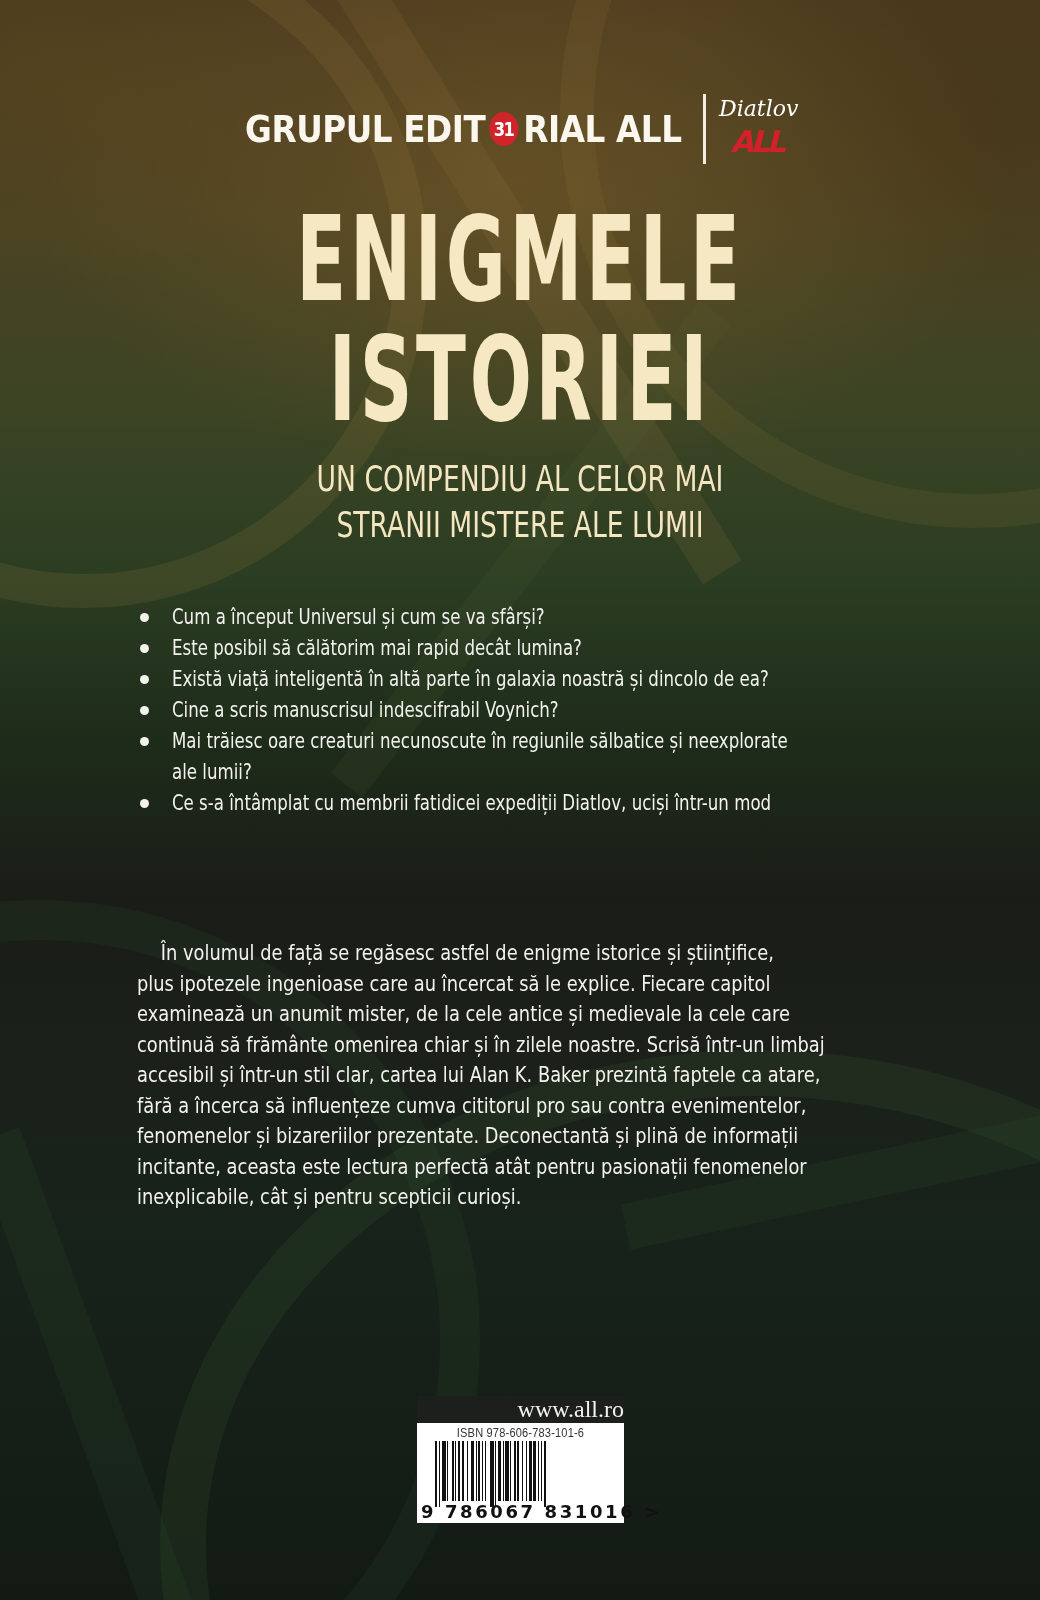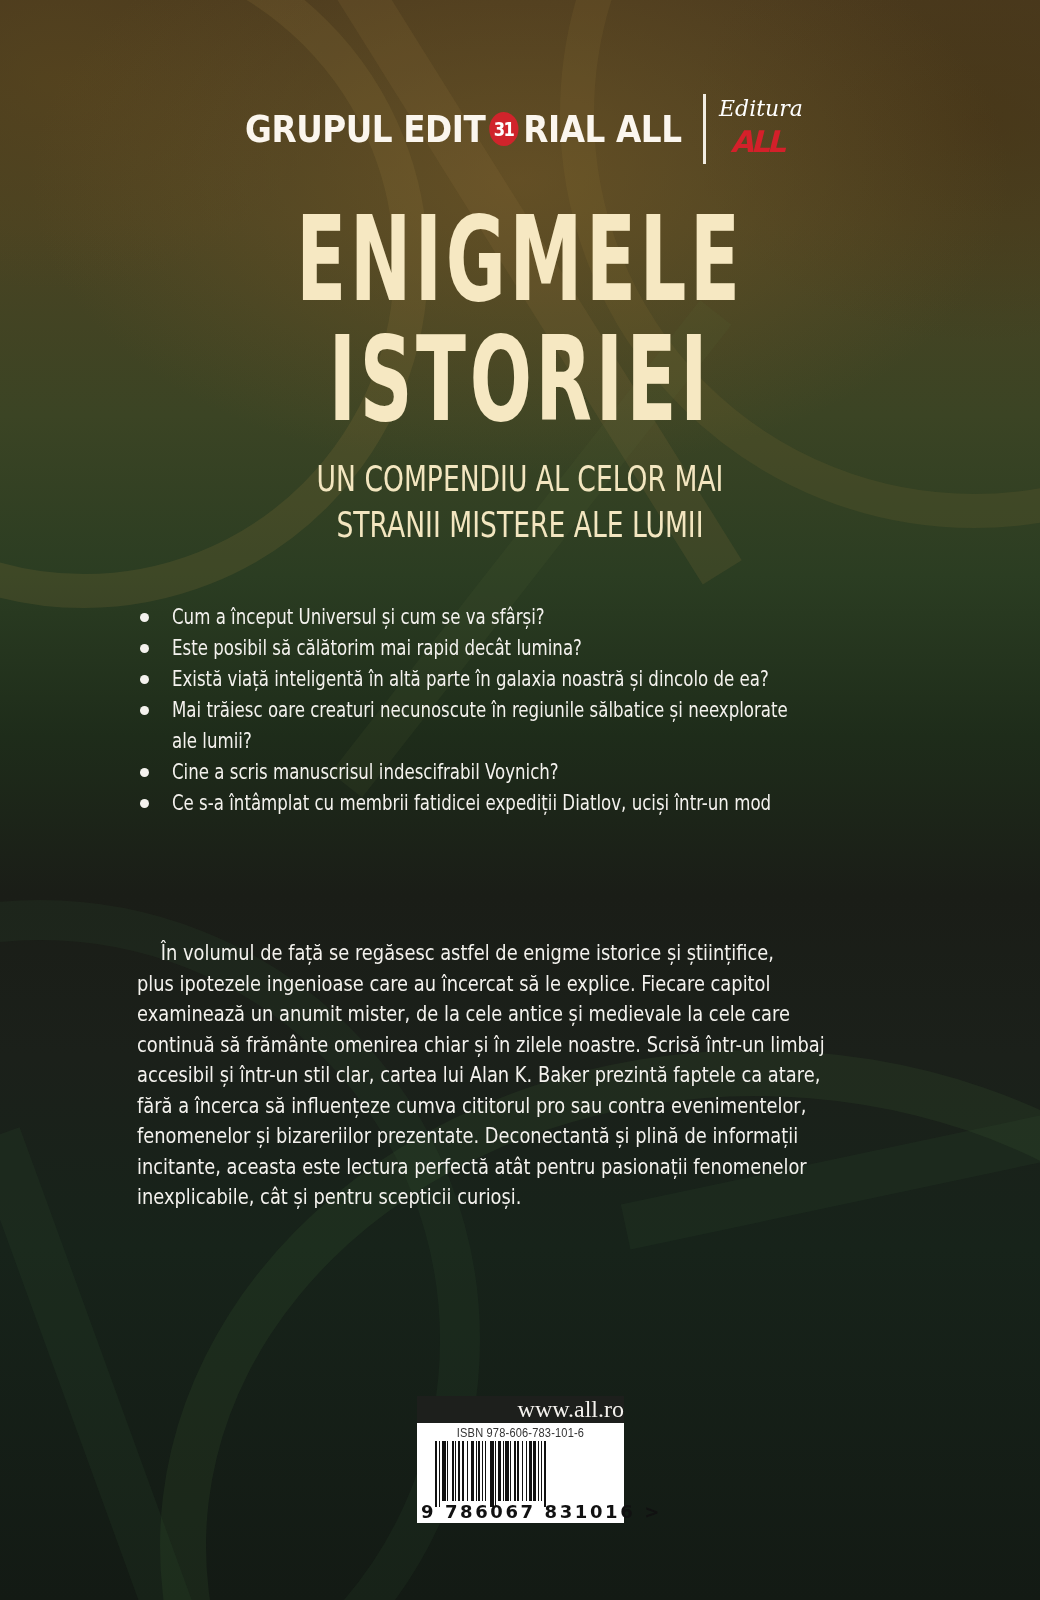--- a/index.html
+++ b/index.html
@@ -146,37 +146,37 @@
   </div>
 
   <div class="publisher">
     <span class="pub-text">
       <span>GRUPUL EDIT</span>
       <span class="pub-badge">31</span>
       <span>RIAL ALL</span>
     </span>
     <div class="pub-divider"></div>
     <div class="editura">
-      <span class="editura-word">Editura</span>
+      <span class="editura-word">Diatlov</span>
       <span class="editura-all">ALL</span>
     </div>
   </div>
 
   <div class="title l1">ENIGMELE</div>
   <div class="title l2">ISTORIEI</div>
 
   <div class="subtitle l1">UN COMPENDIU AL CELOR MAI</div>
   <div class="subtitle l2">STRANII MISTERE ALE LUMII</div>
 
   <ul class="bullets">
     <li><span class="dot"></span><span class="txt">Cum a început Universul și cum se va sfârși?</span></li>
     <li><span class="dot"></span><span class="txt">Este posibil să călătorim mai rapid decât lumina?</span></li>
     <li><span class="dot"></span><span class="txt">Există viață inteligentă în altă parte în galaxia noastră și dincolo de ea?</span></li>
+    <li><span class="dot"></span><span class="txt">Cine a scris manuscrisul indescifrabil Voynich?</span></li>
     <li><span class="dot"></span><span class="txt">Mai trăiesc oare creaturi necunoscute în regiunile sălbatice și neexplorate</span><span class="wrap"><span class="txt">ale lumii?</span></span></li>
-    <li><span class="dot"></span><span class="txt">Cine a scris manuscrisul indescifrabil Voynich?</span></li>
     <li><span class="dot"></span><span class="txt">Ce s-a întâmplat cu membrii fatidicei expediții Diatlov, uciși într-un mod</span></li>
   </ul>
 
   <div class="para">
     <span class="line indent">În volumul de față se regăsesc astfel de enigme istorice și științifice,</span>
     <span class="line">plus ipotezele ingenioase care au încercat să le explice. Fiecare capitol</span>
     <span class="line">examinează un anumit mister, de la cele antice și medievale la cele care</span>
     <span class="line">continuă să frământe omenirea chiar și în zilele noastre. Scrisă într-un limbaj</span>
     <span class="line">accesibil și într-un stil clar, cartea lui Alan K. Baker prezintă faptele ca atare,</span>
     <span class="line">fără a încerca să influențeze cumva cititorul pro sau contra evenimentelor,</span>

